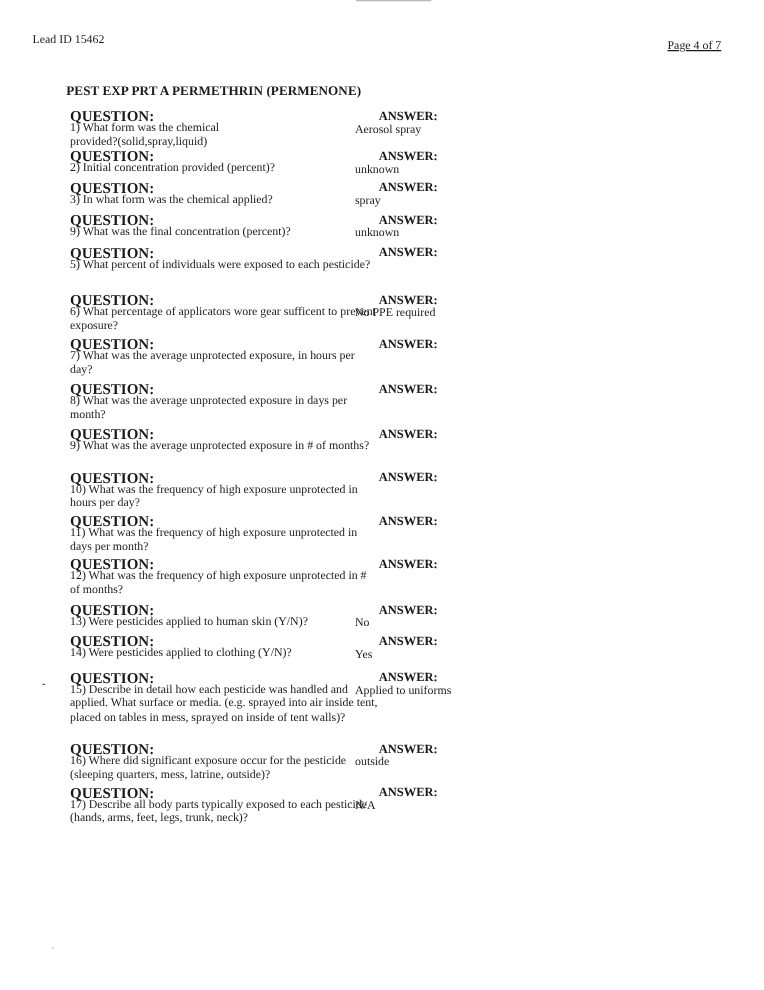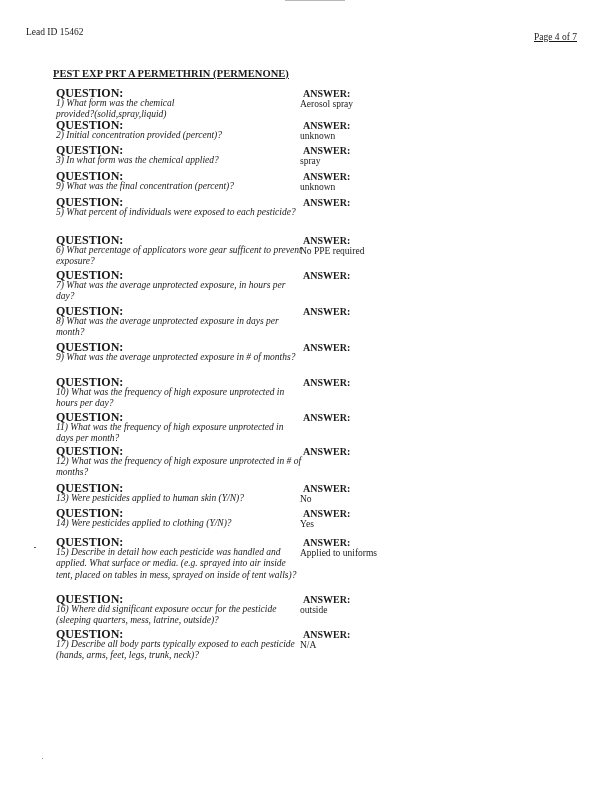--- a/index.html
+++ b/index.html
@@ -14,37 +14,36 @@
     }
     .lead-id {
       position: absolute; left: 26px; top: 27px; font-size: 9.5px;
     }
     .page-num {
       position: absolute; left: 534px; top: 32px; font-size: 9.5px; text-decoration: underline;
     }
     .doc-title {
       position: absolute; left: 53px; top: 68px; font-size: 10.5px; font-weight: bold;
       letter-spacing: 0.05px;
-      text-decoration: underline;
     }
     .qa {
       position: absolute; left: 56px; width: 330px;
     }
     .qa .q-label {
       position: absolute; left: 0; top: 0; font-size: 12px; font-weight: bold;
     }
     .qa .a-label {
       position: absolute; left: 247px; top: 2px; font-size: 10px; font-weight: bold;
     }
     .qa .q-text {
       position: absolute; left: 0; top: 12px; width: 246px;
-      font-size: 9.5px; line-height: 11.3px; font-style: italic;
+      font-size: 9.5px; line-height: 11.3px;
     }
     .qa .a-text {
-      position: absolute; left: 244px; top: 13px; font-size: 9.5px; line-height: 11.3px;
+      position: absolute; left: 228px; top: 13px; font-size: 9.5px; line-height: 11.3px;
       white-space: nowrap;
     }
     .speck {
       position: absolute; left: 34px; top: 547px; width: 2px; height: 1px; background: #555;
     }
     .speck2 {
       position: absolute; left: 42px; top: 758px; width: 1px; height: 1px; background: #999;
     }
   </style>
 </head>

